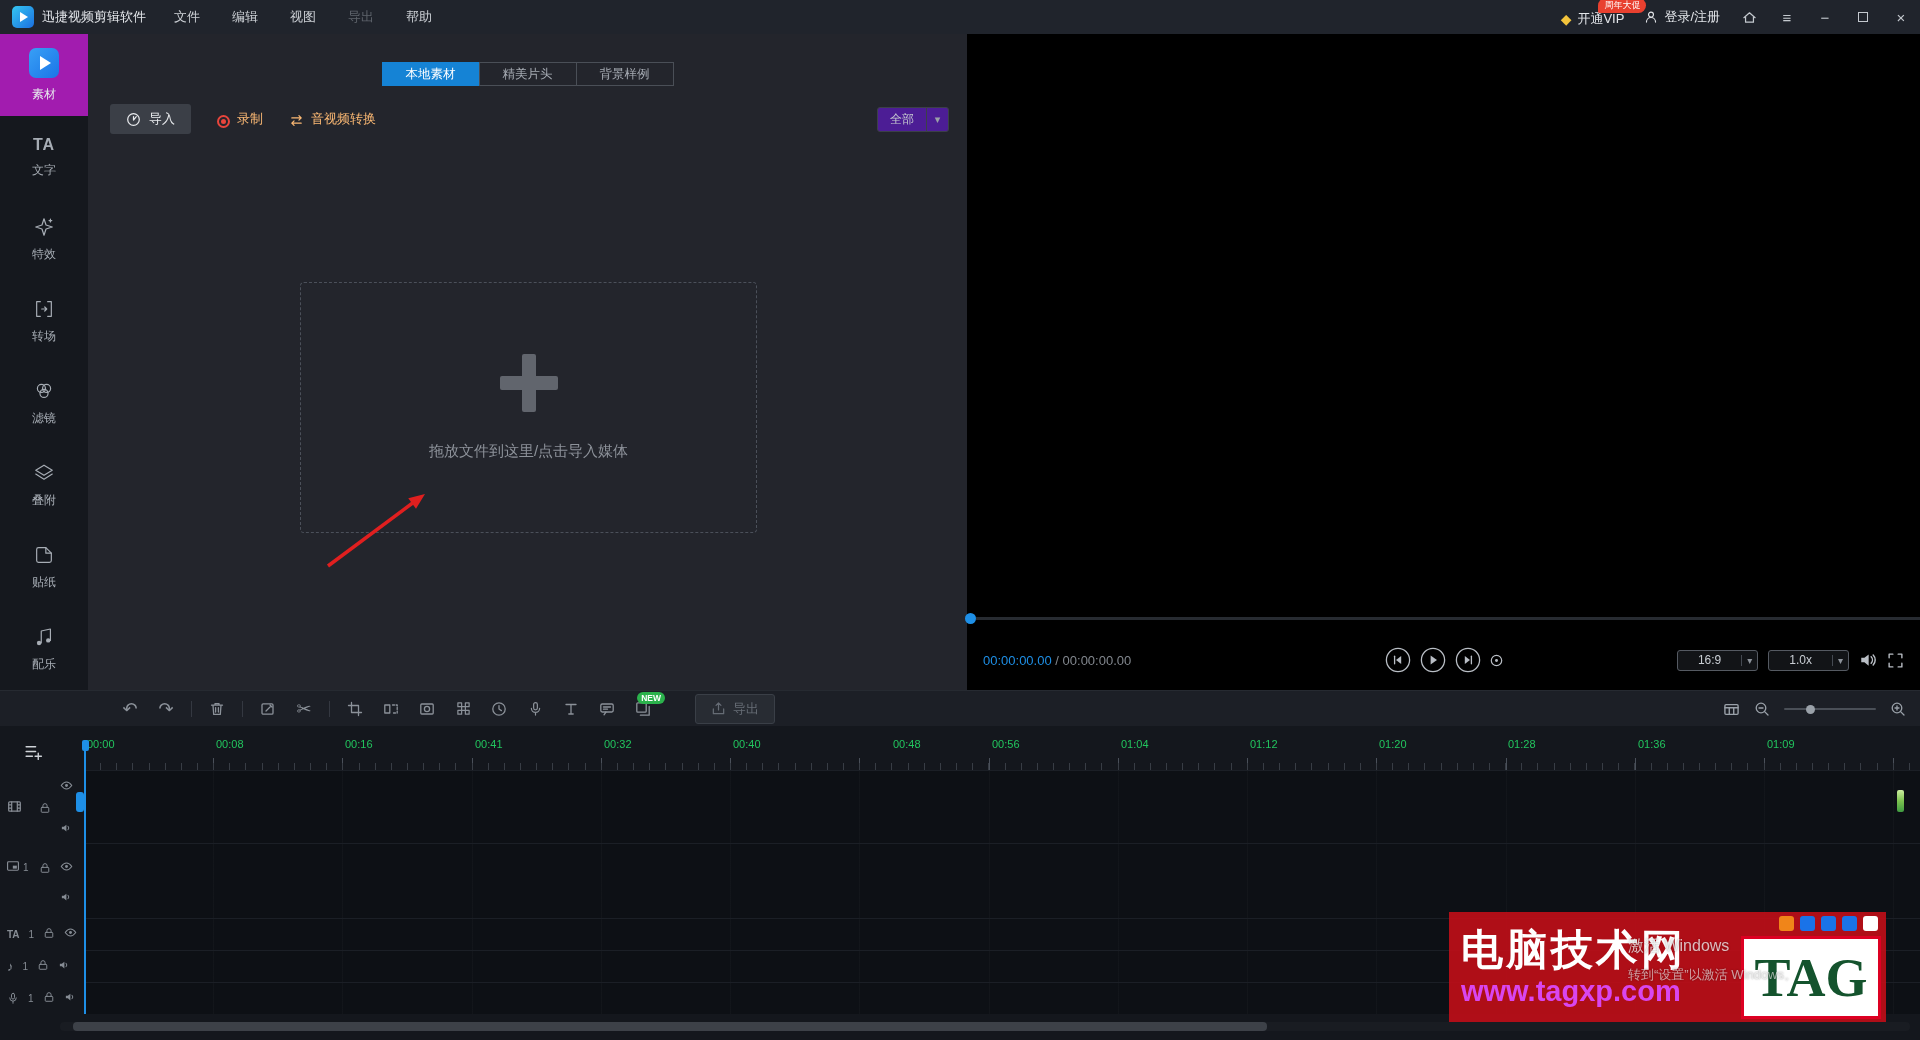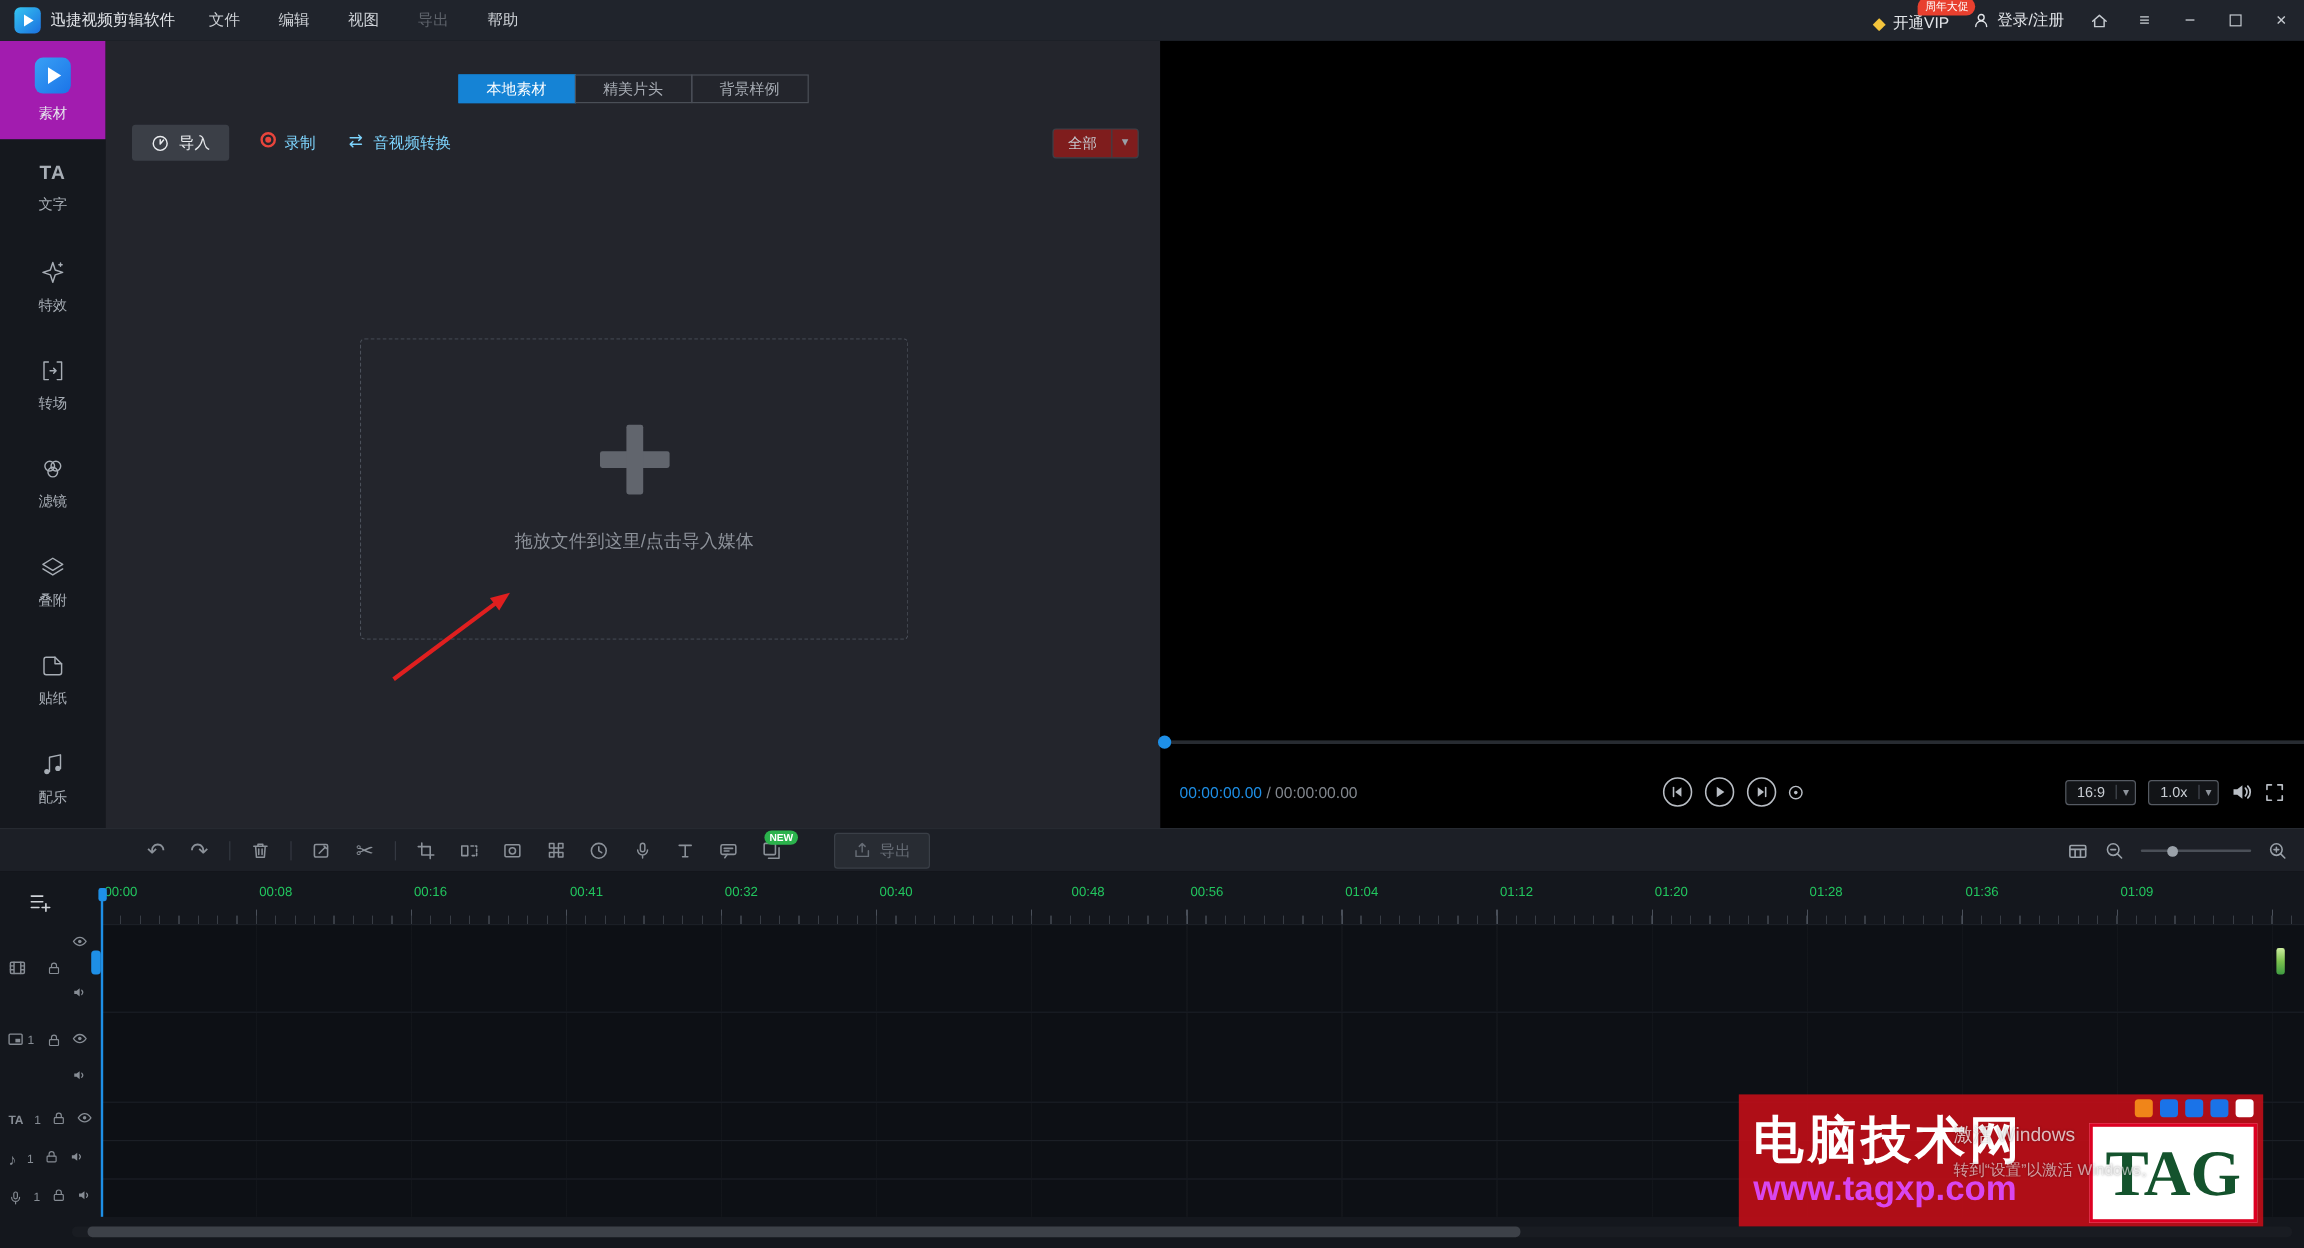--- a/index.html
+++ b/index.html
@@ -31,45 +31,45 @@
   .glyph-ta{font-size:16px;font-weight:bold;letter-spacing:1px}
 
   
   .material{position:absolute;top:34px;left:88px;width:879px;height:656px;background:#23252c}
   .tabs{position:absolute;top:28px;left:50%;transform:translateX(-50%);display:flex}
   .tab{width:98px;height:24px;line-height:22px;text-align:center;font-size:12.5px;border:1px solid #4a4f57;color:#a7acb4;background:transparent;margin-left:-1px;cursor:default}
   .tab:first-child{margin-left:0}
   .tab.active{background:#1583d5;border-color:#1583d5;color:#fff}
   .actions{position:absolute;top:70px;left:22px;right:18px;display:flex;align-items:center;gap:26px;height:30px}
   .btn-import{display:flex;align-items:center;gap:8px;background:#3b3f47;border:none;border-radius:3px;padding:6px 16px;color:#e9ebee;font-size:13px}
-  .action-plain{display:flex;align-items:flex-start;gap:7px;color:#7dd3fc;font-size:13px;background:none;border:none}
+  .action-plain{display:flex;align-items:flex-end;gap:7px;color:#fdba74;font-size:13px;background:none;border:none}
   .rec-dot{width:13px;height:13px;border:2px solid #e8453c;border-radius:50%;position:relative}
   .rec-dot::after{content:"";position:absolute;inset:2px;background:#e8453c;border-radius:50%}
-  .filter{margin-left:auto;display:flex;align-items:center;border:1px solid #3c4048;background:#7f1d1d;border-radius:3px;height:25px}
+  .filter{margin-left:auto;display:flex;align-items:center;border:1px solid #3c4048;background:#4c1d95;border-radius:3px;height:25px}
   .filter .val{padding:0 12px;font-size:12px;color:#c6cad0}
   .filter .arrow{width:22px;text-align:center;border-left:1px solid #3c4048;color:#9aa0a8;font-size:11px;line-height:23px}
   .dropzone{position:absolute;left:212px;top:248px;width:457px;height:251px;border:1.5px dashed #4b505a;border-radius:4px;display:flex;flex-direction:column;align-items:center;justify-content:center;gap:30px}
   .plus{position:relative;width:58px;height:58px}
   .plus::before{content:"";position:absolute;left:0;top:22px;width:58px;height:14px;background:#61656d;border-radius:2px}
   .plus::after{content:"";position:absolute;left:22px;top:0;width:14px;height:58px;background:#61656d;border-radius:2px}
   .drop-hint{font-size:15px;color:#8d929a}
   .anno{position:absolute;left:0;top:0;pointer-events:none}
 
   
   .preview{position:absolute;top:34px;left:967px;right:0;height:656px;background:#000}
   .progress{position:absolute;left:0;right:0;top:583px;height:3px;background:#272b31}
   .progress-dot{position:absolute;left:-2px;top:-4px;width:11px;height:11px;border-radius:50%;background:#1e8fe6}
   .pv-controls{position:absolute;left:0;right:0;top:598px;height:56px;display:flex;align-items:center;padding:0 16px;color:#b9bec5}
   .time{font-size:13px;white-space:nowrap}
   .time .cur{color:#1e8fe6}
   .time .sep,.time .tot{color:#82878e}
   .transport{position:absolute;left:50%;transform:translateX(-50%);display:flex;align-items:center;gap:9px}
   .pv-right{margin-left:auto;display:flex;align-items:center;gap:10px}
   .pill{display:inline-flex;align-items:center;border:1px solid #555a62;border-radius:3px;background:#121417;font-size:12px;color:#c9ced4;height:21px}
-  .pill .v{padding:0 9px}
+  .pill .v{padding:0 20px}
   .pill .a{padding:0 5px;border-left:1px solid #454a52;color:#8d939b;font-size:10px}
 
   
   .toolbar{position:absolute;top:690px;left:0;width:100%;height:36px;background:#1c1f26;border-top:1px solid #262a31;display:flex;align-items:center;padding-left:112px}
   .tool{width:36px;display:flex;justify-content:center;align-items:center;color:#8b9199;font-size:18px;line-height:1;background:none;border:none;position:relative}
   .tdiv{width:1px;height:16px;background:#343841;margin:0 7px}
   .new-badge{position:absolute;top:-9px;right:-4px;background:#2bb24c;color:#fff;font-size:8.5px;font-weight:bold;padding:2px 4px;border-radius:6px;line-height:1}
   .export-btn{margin-left:34px;display:flex;align-items:center;gap:7px;background:#282c33;border:1px solid #3a3f47;border-radius:3px;color:#666c75;font-size:13px;padding:5px 15px}
   .tb-zoom{position:absolute;right:14px;top:0;height:36px;display:flex;align-items:center;gap:14px;color:#9aa1a9}
   .zoom-slider{width:92px;height:2px;background:#4a4f57;position:relative;border-radius:1px}

